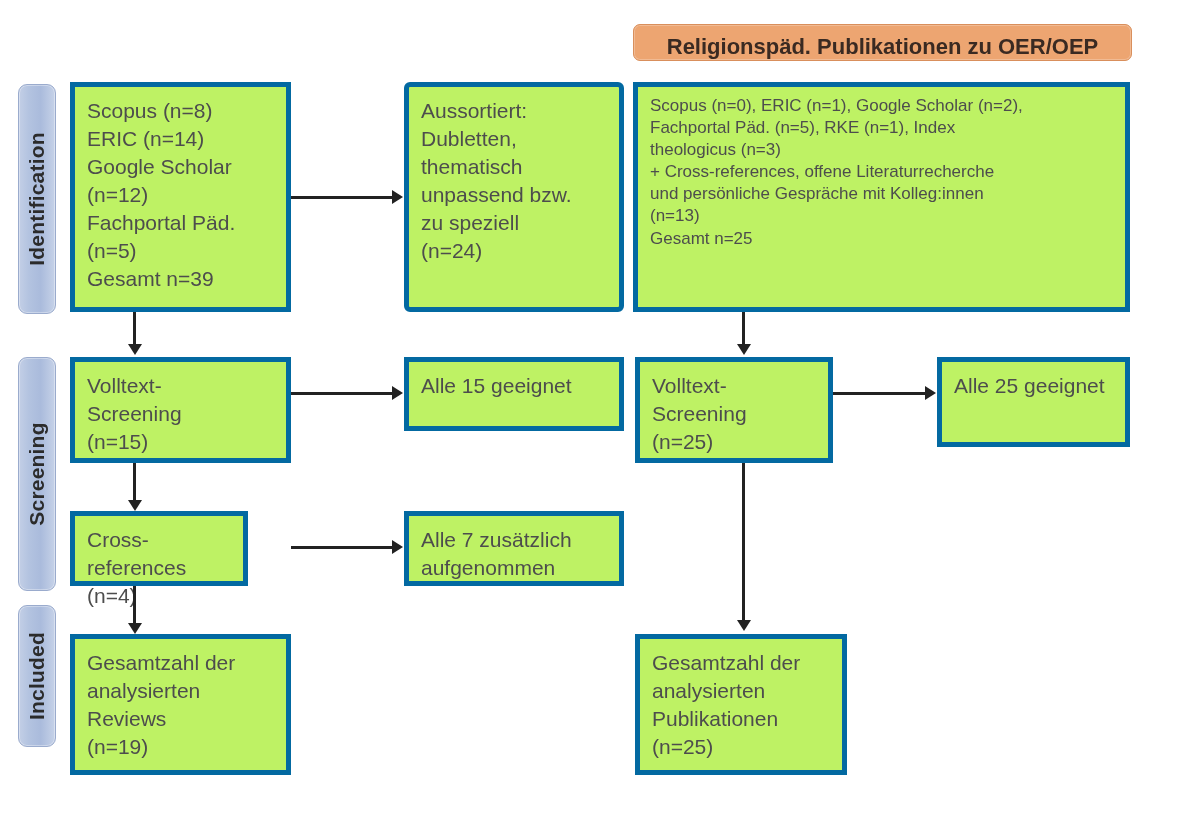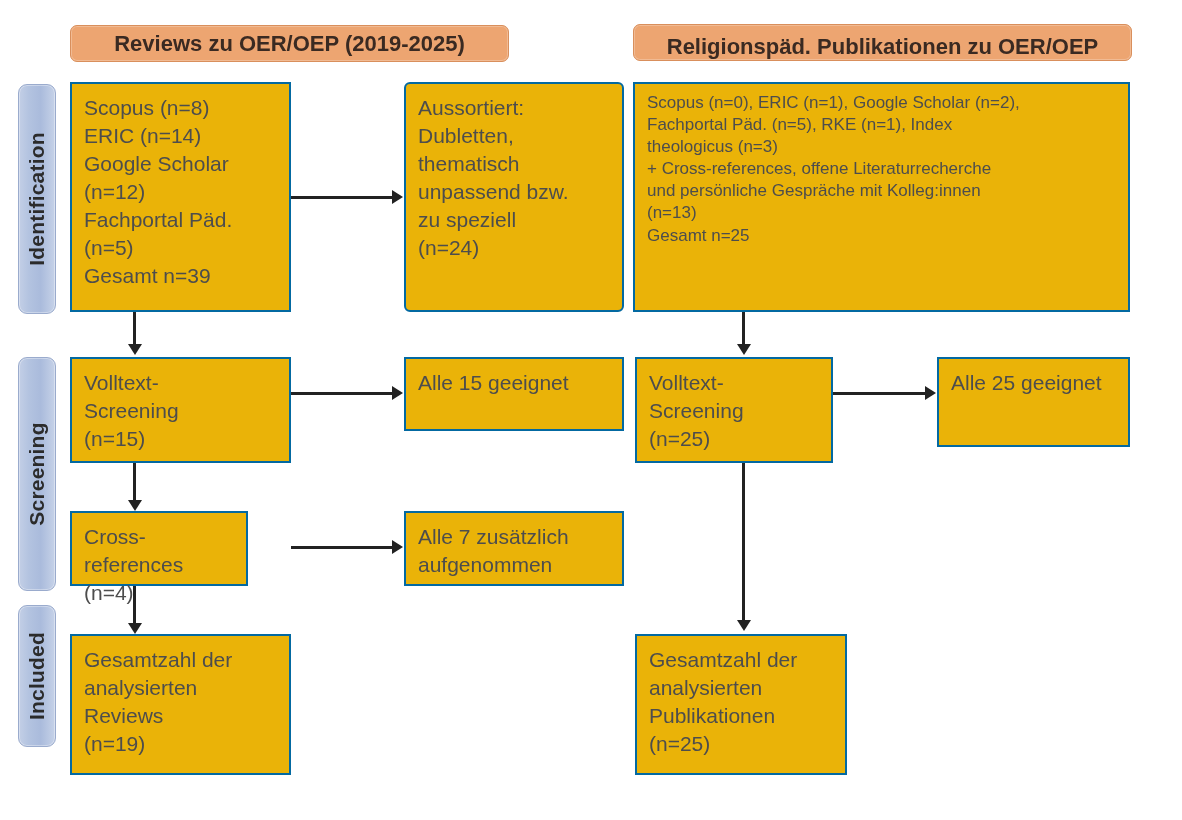--- a/index.html
+++ b/index.html
@@ -53,22 +53,22 @@
   .col-header .col-header-text {
     font-size: 22px;
     font-weight: bold;
     color: #3a2a22;
     white-space: nowrap;
   }
 
   
   .flow-box {
     position: absolute;
-    background: #eab308;
-    border: 2px solid #0369a1;
+    background: #bef264;
+    border: 5px solid #0369a1;
     box-sizing: border-box;
     padding: 10px 10px 8px 12px;
   }
   .flow-box .box-text {
     font-size: 21px;
     line-height: 1.33;
     color: #4d4d4d;
     white-space: pre-line;
     font-weight: normal;
   }
@@ -113,23 +113,20 @@
   </div>
 
   <div class="stage-bar" style="left:18px; top:357px; width:36px; height:232px;">
     <span class="stage-label">Screening</span>
   </div>
 
   <div class="stage-bar" style="left:18px; top:605px; width:36px; height:140px;">
     <span class="stage-label">Included</span>
   </div>
 
-  <div class="col-header" style="left:70px; top:25px; width:437px; height:35px;">
-    <span class="col-header-text">Reviews zu OER/OEP (2019-2025)</span>
-  </div>
 
   <div class="col-header" style="left:633px; top:24px; width:497px; height:35px;align-items:flex-end;">
     <span class="col-header-text">Religionspäd. Publikationen zu OER/OEP</span>
   </div>
 
   <div class="flow-box" style="left:70px; top:82px; width:221px; height:230px;">
     <div class="box-text">Scopus (n=8)
 ERIC (n=14)
 Google Scholar
 (n=12)

